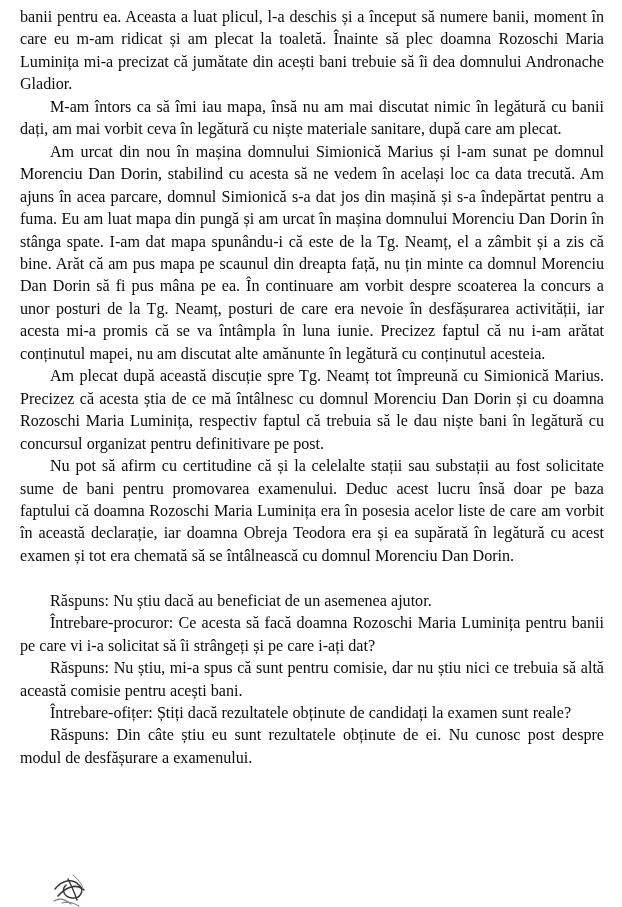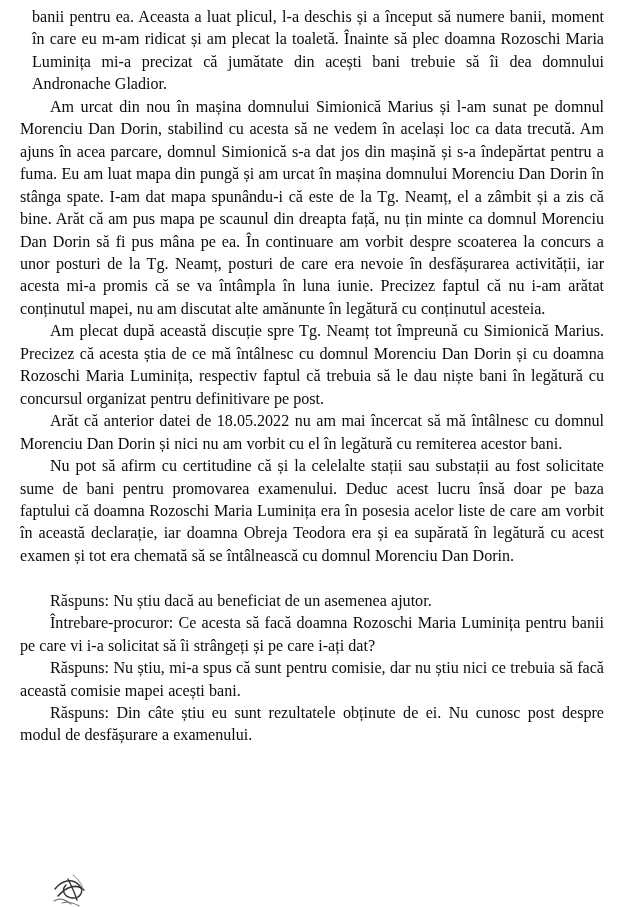--- a/index.html
+++ b/index.html
@@ -35,21 +35,20 @@
     text-justify: inter-word;
     font-size: 16.1px;
     line-height: 22.45px;
     text-indent: 30px;
     -webkit-hyphens: none;
     hyphens: none;
     word-spacing: 0.1px;
   }
   p.para.nofirst {
     text-indent: 0;
-    margin-left: 12px;
   }
   .gap-line {
     height: 22.45px;
   }
   
   #signature-mark {
     position: absolute;
     left: 52px;
     top: 873px;
     width: 66px;
@@ -75,30 +74,31 @@
   }
 </style>
 </head>
 <body>
 
 <div id="page">
 
   <div id="doc-body">
 
     <p class="para nofirst">banii pentru ea. Aceasta a luat plicul, l-a deschis și a început să numere banii, moment în care eu m-am ridicat și am plecat la toaletă. Înainte să plec doamna Rozoschi Maria Luminița mi-a precizat că jumătate din acești bani trebuie să îi dea domnului Andronache Gladior.</p>
+    <p class="para">M-am întors ca să îmi iau mapa, însă nu am mai discutat nimic în legătură cu banii dați, am mai vorbit ceva în legătură cu niște materiale sanitare, după care am plecat.</p>
     <p class="para">Am urcat din nou în mașina domnului Simionică Marius și l-am sunat pe domnul Morenciu Dan Dorin, stabilind cu acesta să ne vedem în același loc ca data trecută. Am ajuns în acea parcare, domnul Simionică s-a dat jos din mașină și s-a îndepărtat pentru a fuma. Eu am luat mapa din pungă și am urcat în mașina domnului Morenciu Dan Dorin în stânga spate. I-am dat mapa spunându-i că este de la Tg. Neamț, el a zâmbit și a zis că bine. Arăt că am pus mapa pe scaunul din dreapta față, nu țin minte ca domnul Morenciu Dan Dorin să fi pus mâna pe ea. În continuare am vorbit despre scoaterea la concurs a unor posturi de la Tg. Neamț, posturi de care era nevoie în desfășurarea activității, iar acesta mi-a promis că se va întâmpla în luna iunie. Precizez faptul că nu i-am arătat conținutul mapei, nu am discutat alte amănunte în legătură cu conținutul acesteia.</p>
     <p class="para">Am plecat după această discuție spre Tg. Neamț tot împreună cu Simionică Marius. Precizez că acesta știa de ce mă întâlnesc cu domnul Morenciu Dan Dorin și cu doamna Rozoschi Maria Luminița, respectiv faptul că trebuia să le dau niște bani în legătură cu concursul organizat pentru definitivare pe post.</p>
-    <p class="para">Arăt că anterior datei de 18.05.2022 nu am mai încercat să mă întâlnesc cu domnul Morenciu Dan Dorin și nici nu am vorbit cu el în legătură cu remiterea acestor bani.</p>
     <p class="para">Nu pot să afirm cu certitudine că și la celelalte stații sau substații au fost solicitate sume de bani pentru promovarea examenului. Deduc acest lucru însă doar pe baza faptului că doamna Rozoschi Maria Luminița era în posesia acelor liste de care am vorbit în această declarație, iar doamna Obreja Teodora era și ea supărată în legătură cu acest examen și tot era chemată să se întâlnească cu domnul Morenciu Dan Dorin.</p>
 
     <div class="gap-line"></div>
 
     <p class="para">Răspuns: Nu știu dacă au beneficiat de un asemenea ajutor.</p>
     <p class="para">Întrebare-procuror: Ce acesta să facă doamna Rozoschi Maria Luminița pentru banii pe care vi i-a solicitat să îi strângeți și pe care i-ați dat?</p>
-    <p class="para">Răspuns: Nu știu, mi-a spus că sunt pentru comisie, dar nu știu nici ce trebuia să facă această comisie mapei acești bani.</p>
+    <p class="para">Răspuns: Nu știu, mi-a spus că sunt pentru comisie, dar nu știu nici ce trebuia să altă această comisie pentru acești bani.</p>
+    <p class="para">Întrebare-ofițer: Știți dacă rezultatele obținute de candidați la examen sunt reale?</p>
     <p class="para">Răspuns: Din câte știu eu sunt rezultatele obținute de ei. Nu cunosc post despre modul de desfășurare a examenului.</p>
 
   </div>
 
   <div id="signature-mark">
     <svg width="66" height="34" viewBox="0 0 66 34" xmlns="http://www.w3.org/2000/svg">
       <path class="sig-stroke" stroke-width="1.5" d="M3 16 C10 7, 20 5, 27 12 C33 18, 28 26, 20 25 C12 24, 9 17, 14 12"></path>
       <path class="sig-stroke" stroke-width="1.6" d="M6 23 C14 14, 24 10, 32 17"></path>
       <path class="sig-stroke" stroke-width="1.4" d="M16 6 C20 14, 23 21, 25 27"></path>
       <path class="sig-faint" stroke-width="1.2" d="M2 28 C8 24, 14 27, 19 31"></path>

